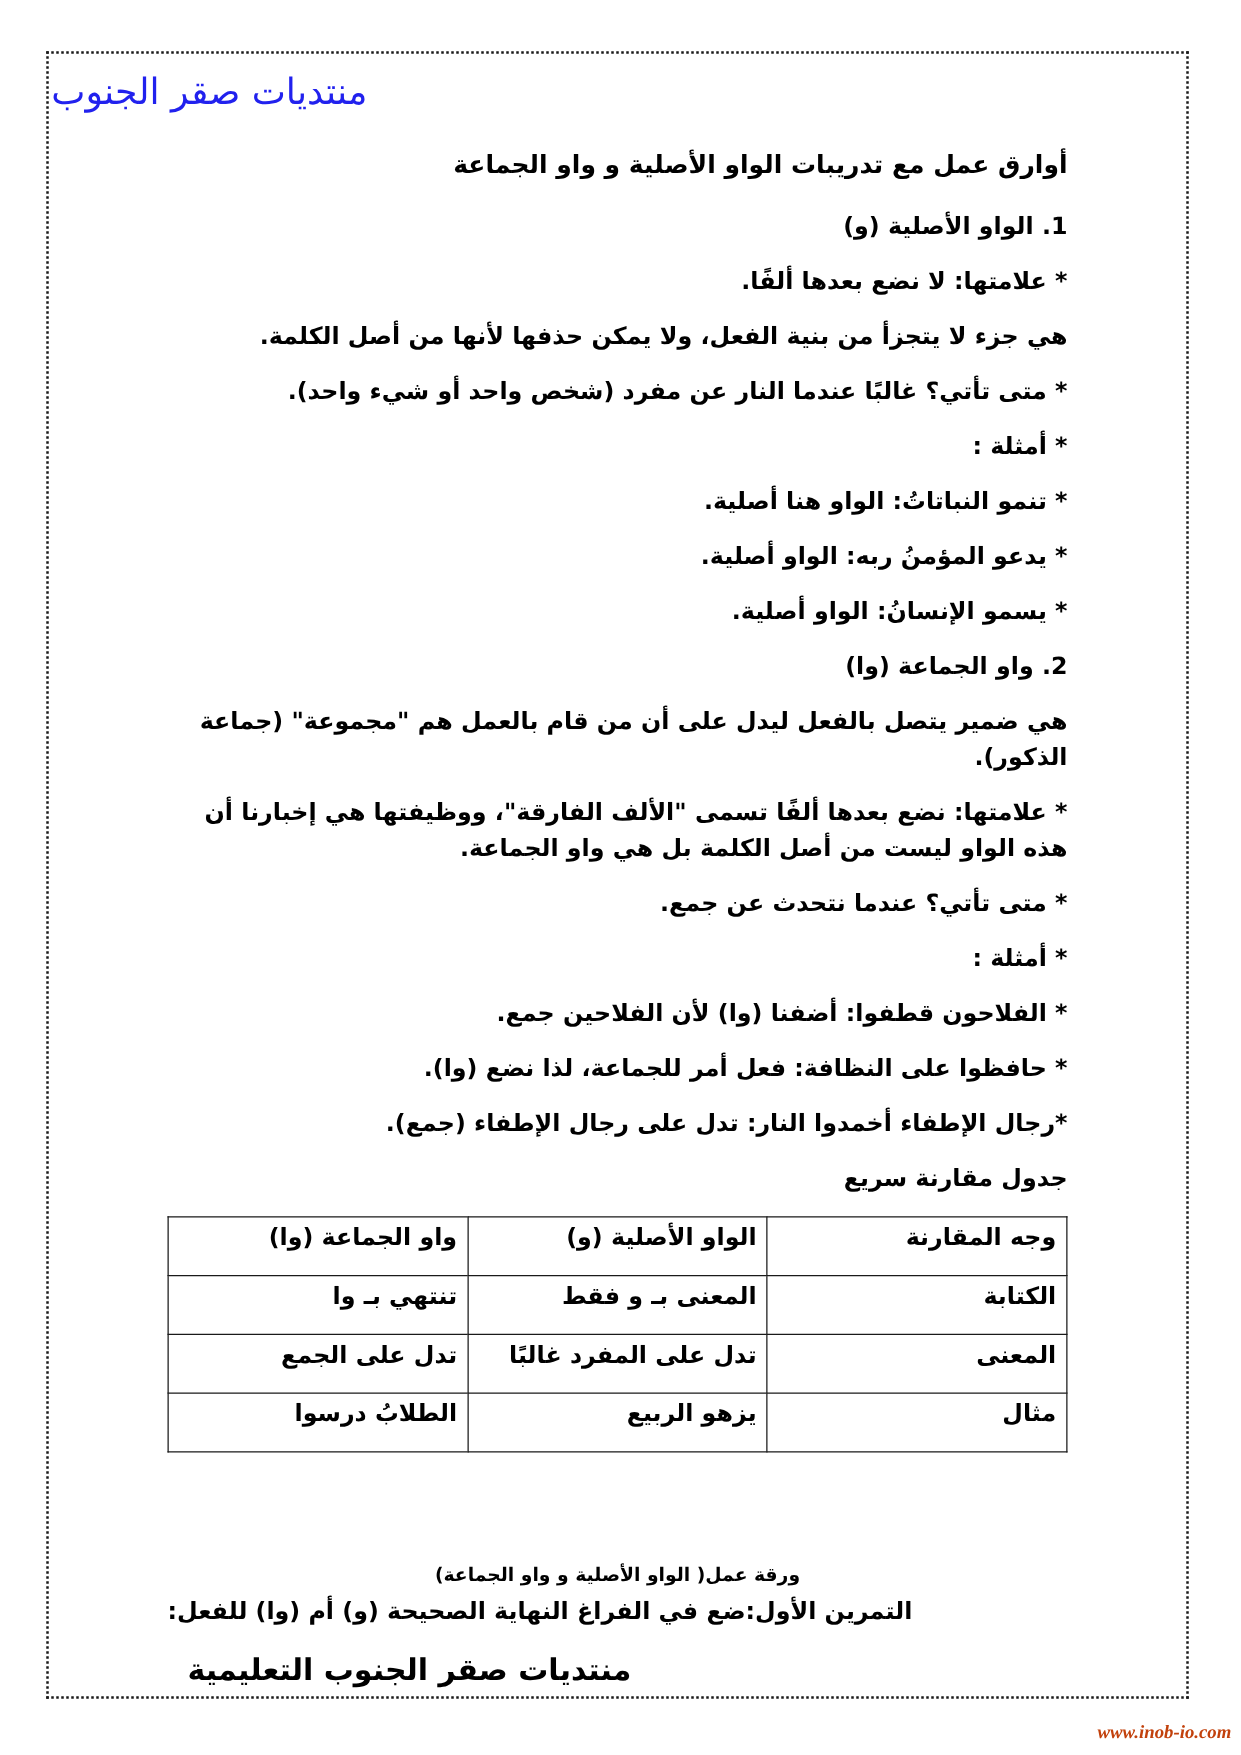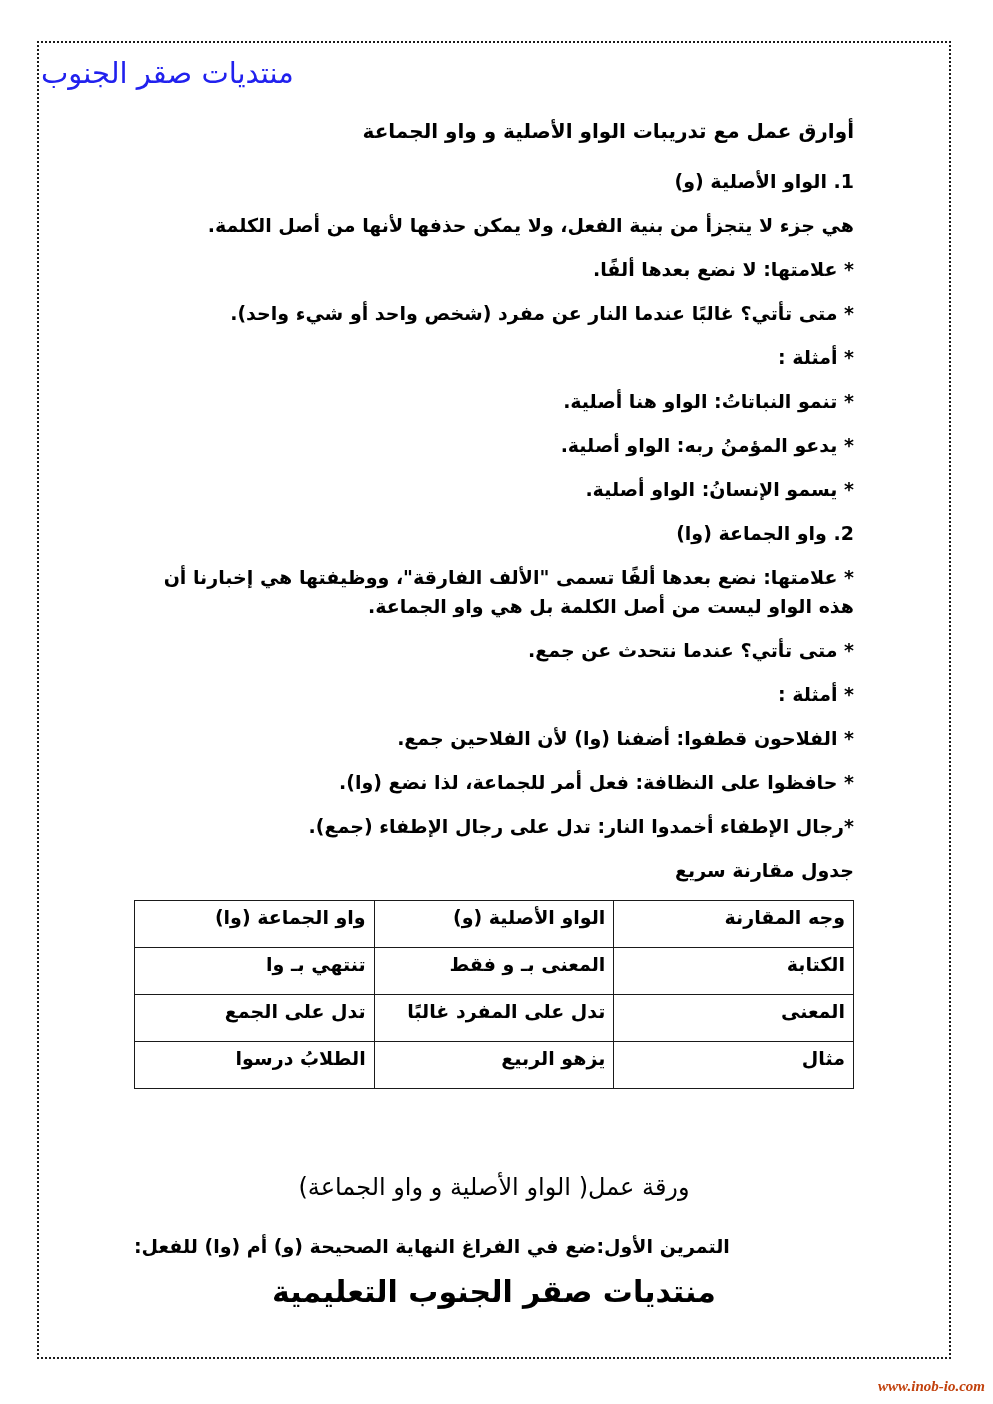--- a/index.html
+++ b/index.html
@@ -60,38 +60,38 @@
     height: 40px;
     vertical-align: top;
     text-align: right;
     font-size: 19px;
     font-weight: bold;
     padding: 3px 8px 3px 4px;
     line-height: 26px;
   }
   .ws-title {
     text-align: center;
-    font-size: 24px;
-    font-weight: normal;
+    font-size: 15px;
+    font-weight: bold;
     line-height: 29px;
-    margin: 84px 0 30px 0;
+    margin: 84px 0 0 0;
   }
   .ws-exercise {
     text-align: left;
     font-size: 19px;
     font-weight: bold;
     line-height: 29px;
     margin: 0 0 14px 0;
   }
   .ws-banner {
-    text-align: center;
-    font-size: 30px;
+    text-align: left;
+    font-size: 24px;
     font-weight: bold;
     line-height: 33px;
-    margin: 6px;
+    margin: 16px;
   }
   .footer-url {
     position: absolute;
     top: 1378px;
     right: 8px;
     font-family: "Liberation Serif", "DejaVu Serif", serif;
     font-style: italic;
     font-weight: bold;
     font-size: 15px;
     color: #c2410c;
@@ -103,29 +103,30 @@
 
 <div class="sheet">
 
   <div class="watermark">منتديات صقر الجنوب</div>
 
   <div class="content">
 
     <div class="doc-title">أوارق عمل مع تدريبات الواو الأصلية و واو الجماعة</div>
 
     <div class="heading">1. الواو الأصلية (و)</div>
+    <p class="line">* علامتها: لا نضع بعدها ألفًا.</p>
     <p class="line">هي جزء لا يتجزأ من بنية الفعل، ولا يمكن حذفها لأنها من أصل الكلمة.</p>
-    <p class="line">* علامتها: لا نضع بعدها ألفًا.</p>
     <p class="line">* متى تأتي؟ غالبًا عندما النار عن مفرد (شخص واحد أو شيء واحد).</p>
     <p class="line">* أمثلة :</p>
     <p class="line">* تنمو النباتاتُ: الواو هنا أصلية.</p>
     <p class="line">* يدعو المؤمنُ ربه: الواو أصلية.</p>
     <p class="line">* يسمو الإنسانُ: الواو أصلية.</p>
 
     <div class="heading">2. واو الجماعة (وا)</div>
+    <p class="line">هي ضمير يتصل بالفعل ليدل على أن من قام بالعمل هم "مجموعة" (جماعة الذكور).</p>
     <p class="line">* علامتها: نضع بعدها ألفًا تسمى "الألف الفارقة"، ووظيفتها هي إخبارنا أن هذه الواو ليست من أصل الكلمة بل هي واو الجماعة.</p>
     <p class="line">* متى تأتي؟ عندما نتحدث عن جمع.</p>
     <p class="line">* أمثلة :</p>
     <p class="line">* الفلاحون قطفوا: أضفنا (وا) لأن الفلاحين جمع.</p>
     <p class="line">* حافظوا على النظافة: فعل أمر للجماعة، لذا نضع (وا).</p>
     <p class="line">*رجال الإطفاء أخمدوا النار: تدل على رجال الإطفاء (جمع).</p>
 
     <div class="line">جدول مقارنة سريع</div>
 
     <table class="cmp">

